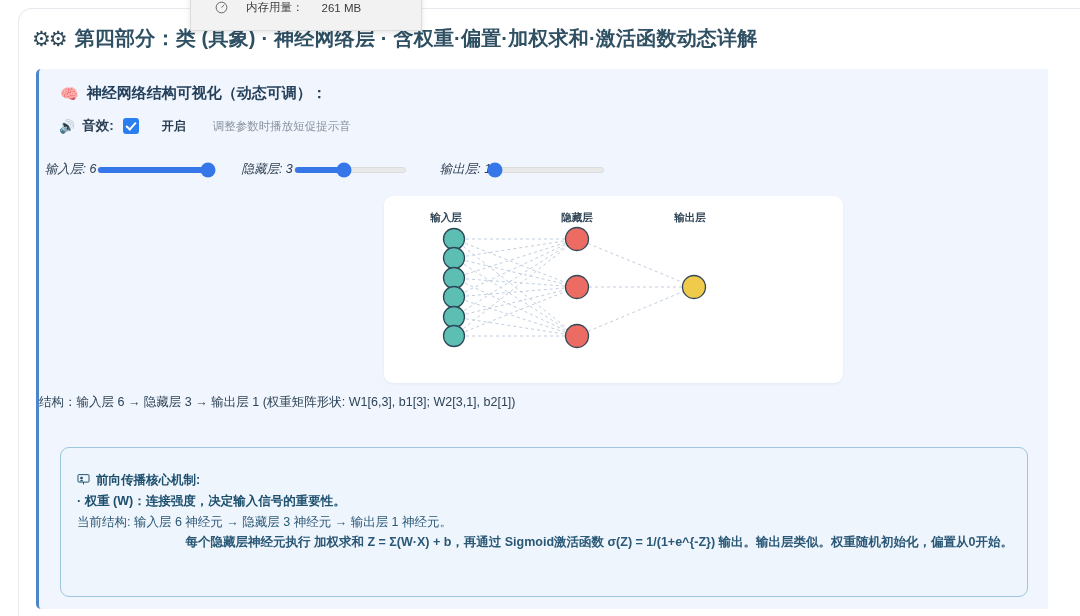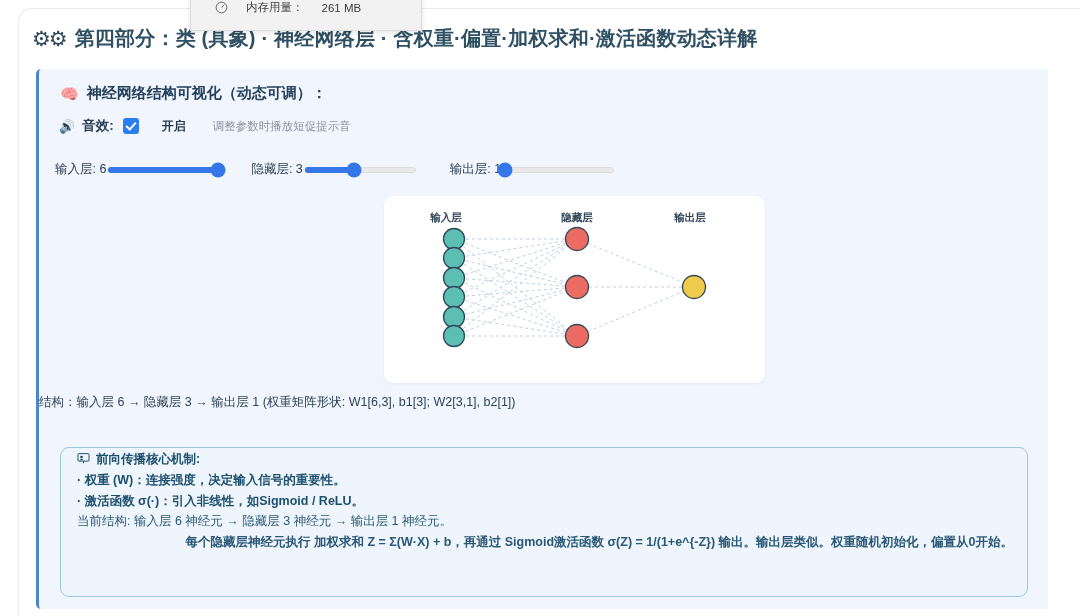--- a/index.html
+++ b/index.html
@@ -90,22 +90,22 @@
     content: ""; position: absolute;
     left: 5px; top: 2px; width: 4px; height: 8px;
     border: solid #fff; border-width: 0 2px 2px 0;
     transform: rotate(42deg);
   }
   .audio-on { font-size: 12px; font-weight: bold; color: #253a4e; margin-left:16px; }
   .audio-hint { font-size: 11.5px; color: #8a94a0; margin-left: 20px; }
 
   
   .sliders {
-    position: absolute; left: 16px; top: 92px;
-    display: flex; align-items: center;
+    position: absolute; left: 6px; top: 92px;
+    display: flex; align-items: center; font-style: italic;
   }
   .slider-group { display: flex; align-items: center; }
   .slider-group .s-label {
     font-size: 12.5px; color: #2c3e50; white-space: nowrap; margin-right: 1px;
   }
   .track {
     position: relative; height: 6px; border-radius: 4px;
     background: #e9e9ea; border: 1px solid #dddddd;
   }
   .track .fill {
@@ -114,21 +114,21 @@
   }
   .track .knob {
     position: absolute; top: 50%; width: 15px; height: 15px;
     border-radius: 50%; background: #3576e8; transform: translate(-50%, -50%);
   }
 
   
   .net-card {
     position: absolute;
     left: 345px; top: 127px;
-    width: 381px; height: 187px;
+    width: 459px; height: 187px;
     background: #fff;
     border-radius: 9px;
     box-shadow: 0 1px 3px rgba(40,60,90,.06);
   }
   .net-card svg { display:block; }
   .layer-cap {
     position: absolute; font-size: 10.5px; font-weight: bold; color: #2e4354;
     transform: translateX(-50%);
   }
 
@@ -138,21 +138,21 @@
   }
 
   
   .explain {
     position: absolute;
     left: 21px; top: 378px;
     width: 968px; height: 150px;
     border: 1.5px solid #9dc6dd;
     border-radius: 9px;
     background: #eff5fd;
-    padding: 3px 14px 0 16px;
+    padding: 24px 14px 0 16px;
   }
   .ex-head {
     display:flex; align-items:center; gap:6px;
     font-size: 12.5px; font-weight: bold; color: #1d4f6e; margin-bottom: 2px;
   }
   .ex-li {
     font-size: 12.5px; color: #1d4f6e; font-weight: bold;
     line-height: 20.5px; white-space: nowrap;
   }
   .ex-p {
@@ -286,19 +286,18 @@
           <svg width="13" height="13" viewBox="0 0 16 16">
             <rect x="1.2" y="2" width="13.6" height="9.2" rx="1" fill="none" stroke="#1d4f6e" stroke-width="1.2"></rect>
             <circle cx="5.6" cy="6.2" r="1.7" fill="#1d4f6e"></circle>
             <path d="M3 10 q2.6 -2.6 5.2 0" fill="#1d4f6e"></path>
             <line x1="8" y1="11.2" x2="8" y2="14" stroke="#1d4f6e" stroke-width="1.2"></line>
           </svg>
         </span>
         <span>前向传播核心机制:</span>
       </div>
       <div class="ex-li">· 权重 (W)：连接强度，决定输入信号的重要性。</div>
-      <div class="ex-li">· 激活函数 σ(·)：引入非线性，如Sigmoid / ReLU。</div>
       <div class="ex-p">当前结构: 输入层 6 神经元 → 隐藏层 3 神经元 → 输出层 1 神经元。</div>
       <div class="ex-p bold-ish">每个隐藏层神经元执行 加权求和 Z = Σ(W·X) + b，再通过 Sigmoid激活函数 σ(Z) = 1/(1+e^{-Z}) 输出。输出层类似。权重随机初始化，偏置从0开始。</div>
     </div>
 
   </div>
 </div>
 
 </body></html>

